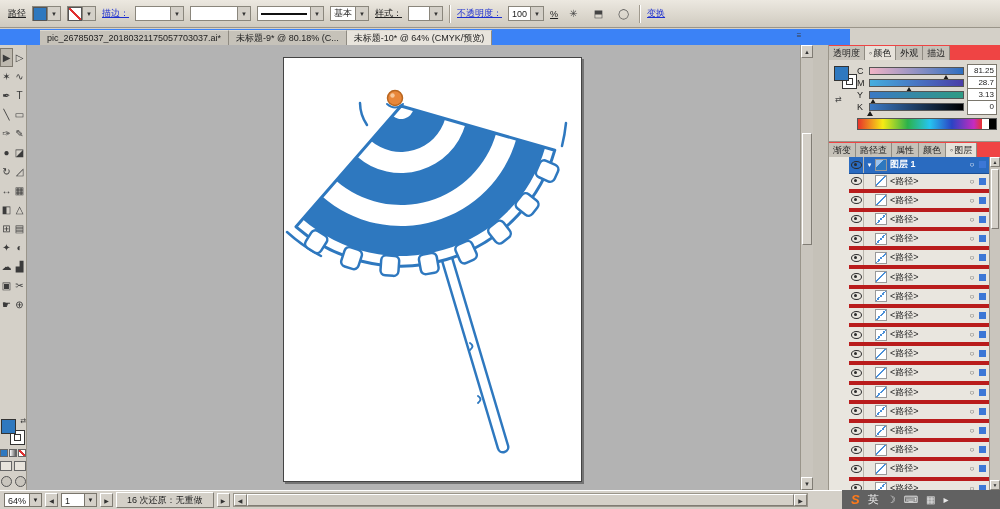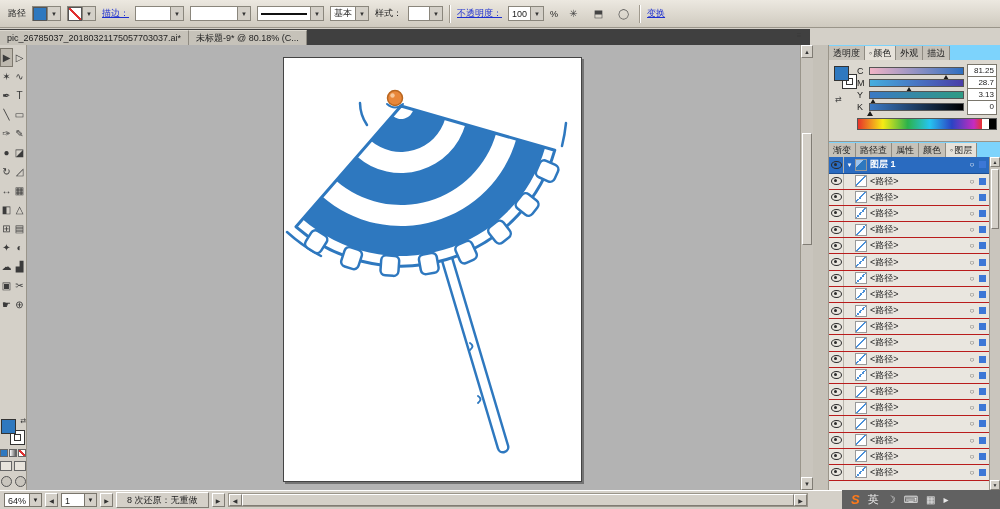--- a/index.html
+++ b/index.html
@@ -1,33 +1,33 @@
 <!DOCTYPE html>
 <html><head>
 <meta charset="utf-8">
 <style>
   html,body{margin:0;padding:0;}
   .app{position:relative;width:1000px;height:509px;background:#d4d0c8;font-family:"Liberation Sans",sans-serif;font-size:9px;color:#222;overflow:hidden;user-select:none;}
 
   
   .control-bar{position:absolute;top:0;left:0;right:0;height:28px;background:linear-gradient(#ece8e0,#cfcabf);border-bottom:1px solid #9a958a;display:flex;align-items:center;gap:6px;padding:0 8px;box-sizing:border-box;}
-  .cb-label{color:#222;}
+  .cb-label{color:#222;text-decoration:underline;}
   .cb-link{color:#1d2fd0;text-decoration:underline;cursor:pointer;font-family:Liberation Mono, monospace;}
   .combo{display:inline-flex;align-items:center;background:#fff;border:1px solid #8a867c;height:15px;box-sizing:border-box;}
   .combo .cval{padding:0 3px;white-space:nowrap;}
   .combo .arrow{width:12px;align-self:stretch;background:#d4d0c8;border-left:1px solid #8a867c;font-size:6px;display:flex;align-items:center;justify-content:center;color:#333;}
   .swatch{width:14px;height:14px;border:1px solid #555;box-sizing:border-box;}
   .swatch.fill{background:#2e78bf;}
   .swatch.none{background:linear-gradient(45deg,#fff 44%,#e03030 44%,#e03030 56%,#fff 56%);}
   .line-preview{display:inline-block;width:46px;height:2px;background:#111;margin:0 3px;}
   .cb-sep{width:1px;height:18px;background:#a09a8e;border-right:1px solid #fff;}
   .icon-btn{width:17px;height:16px;display:inline-flex;align-items:center;justify-content:center;border:1px solid transparent;color:#444;font-size:10px;}
 
   
-  .tab-bar{position:absolute;top:29px;left:0;width:810px;height:16px;background:#404040;display:flex;align-items:flex-end;overflow:hidden;}
+  .tab-bar{position:absolute;top:29px;left:0;width:810px;height:16px;background:#3b82f6;display:flex;align-items:flex-end;overflow:hidden;padding-left:40px;}
   .dtab{flex:0 0 auto;height:15px;max-width:218px;background:#c6c2b9;border-right:1px solid #8f8b82;border-top:1px solid #ddd9d0;display:flex;align-items:center;padding:0 7px;box-sizing:border-box;}
   .dtab.active{background:#e8e4dc;}
   .dtab-label{display:block;max-width:204px;overflow:hidden;white-space:nowrap;text-overflow:ellipsis;font-size:9px;color:#222;}
   .tabbar-menu{margin-left:auto;width:14px;color:#3a3a3a;font-size:8px;text-align:center;}
 
   
   .toolbox{position:absolute;top:45px;left:0;width:27px;bottom:19px;background:#d4d0c8;border-right:1px solid #9a958a;display:flex;flex-direction:column;align-items:center;box-sizing:border-box;}
   .tools{display:grid;grid-template-columns:13px 13px;grid-auto-rows:19px;padding-top:3px;}
   .tool{display:flex;align-items:center;justify-content:center;cursor:pointer;}
   .tool.active{background:#bdb8ae;border:1px solid #7d786e;box-sizing:border-box;}
@@ -60,21 +60,21 @@
   .frill{fill:#fff;stroke:#2e78bf;stroke-width:2.5;}
   .ball{fill:#e8873a;stroke:#b9661f;stroke-width:1.5;}
   .ball-hi{fill:#f7c89b;}
   .vscroll{position:absolute;top:45px;left:800px;width:13px;bottom:19px;background:#c9c5bd;border-left:1px solid #9a958a;box-sizing:border-box;}
   .scroll-btn{height:13px;background:#d4d0c8;border:1px solid;border-color:#fff #807c74 #807c74 #fff;font-size:6px;color:#333;display:flex;align-items:center;justify-content:center;box-sizing:border-box;}
   .vthumb{position:absolute;left:1px;right:1px;top:88px;height:110px;background:#d4d0c8;border:1px solid;border-color:#fff #807c74 #807c74 #fff;}
   .panel-gap{position:absolute;top:45px;left:813px;width:15px;bottom:19px;background:#c5c1b8;}
 
   
   .panels{position:absolute;top:45px;left:828px;width:172px;bottom:19px;background:#d4d0c8;border-left:1px solid #9a958a;display:flex;flex-direction:column;box-sizing:border-box;}
-  .ptab-row{height:15px;background:#7dd3fc;display:flex;align-items:flex-end;overflow:hidden;flex:0 0 auto;}
+  .ptab-row{height:15px;background:#ef4444;display:flex;align-items:flex-end;overflow:hidden;flex:0 0 auto;}
   .ptab{height:14px;background:#c6c2b9;border-right:1px solid #8f8b82;display:flex;align-items:center;padding:0 4px;white-space:nowrap;}
   .ptab.active{background:#e6e2da;}
   .ptab.active::before{content:"◦";margin-right:1px;color:#333;}
   .color-panel{flex:0 0 82px;background:#dcd8d0;border-bottom:1px solid #9a958a;display:flex;padding:5px 3px 3px 4px;box-sizing:border-box;}
   .cp-swatches{position:relative;width:24px;flex:0 0 24px;}
   .cp-fill{position:absolute;top:1px;left:1px;width:13px;height:13px;background:#2e78bf;border:1px solid #333;}
   .cp-stroke{position:absolute;top:9px;left:9px;width:13px;height:13px;background:#fff;border:1px solid #333;}
   .cp-stroke::after{content:"";position:absolute;left:3px;top:3px;width:5px;height:5px;background:#fff;border:1px solid #333;}
   .cp-extra{position:absolute;top:30px;left:2px;display:flex;flex-direction:column;gap:2px;font-size:8px;color:#444;}
   .cp-main{flex:1;display:flex;flex-direction:column;gap:2px;}
@@ -82,22 +82,22 @@
   .ch-label{width:9px;font-size:9px;color:#222;}
   .ch-track{position:relative;flex:1;height:8px;border:1px solid #555;box-sizing:border-box;}
   .ch-c .ch-track{background:linear-gradient(to right,#f2b4c6,#2f6fc0);}
   .ch-m .ch-track{background:linear-gradient(to right,#45aede,#4a3da8);}
   .ch-y .ch-track{background:linear-gradient(to right,#3b79c4,#2f9b84);}
   .ch-k .ch-track{background:linear-gradient(to right,#3b79c4,#000);}
   .ch-marker{position:absolute;bottom:-6px;width:0;height:0;border-left:3px solid transparent;border-right:3px solid transparent;border-bottom:5px solid #1a1a1a;}
   .ch-value{width:30px;height:15px;background:#fff;border:1px solid #7a766c;font-size:8px;text-align:right;padding:0 2px;line-height:11px;box-sizing:border-box;}
   .spectrum{height:10px;margin-top:3px;border:1px solid #555;background:linear-gradient(to right,#e8332a,#f6eb14 18%,#2bb24c 36%,#26c4f0 52%,#2b43c4 68%,#c62bbf 84%,#e8332a 90%,#fff 90%,#fff 95%,#000 95%);}
   .layers{flex:1;display:flex;background:#e9e6df;overflow:hidden;}
-  .rows{flex:1;overflow:hidden;}
-  .layer-row{display:flex;align-items:center;height:15.2px;border-bottom:1px solid #b91c1c;background:#e9e6df;}
+  .rows{flex:1;overflow:hidden;margin-left:20px;}
+  .layer-row{display:flex;align-items:center;height:15.2px;border-bottom:4px solid #b91c1c;background:#e9e6df;}
   .layer-row .eyecell{width:14px;flex:0 0 14px;display:flex;align-items:center;justify-content:center;border-right:1px solid #b9b5ac;align-self:stretch;}
   .eyeicon{position:relative;width:9px;height:6px;border:1px solid #2b2b2b;border-radius:50%;}
   .eyeicon::after{content:"";position:absolute;width:3px;height:3px;border-radius:50%;background:#2b2b2b;top:1px;left:2px;}
   .layer-row .indent{width:11px;flex:0 0 11px;text-align:center;font-size:6px;color:#333;}
   .thumb{width:12px;height:12px;flex:0 0 12px;background:#fff;border:1px solid #999;box-sizing:border-box;background-image:linear-gradient(135deg,transparent 45%,#4a90d9 45%,#4a90d9 55%,transparent 55%);margin-right:3px;}
   .lbl{flex:1;font-size:9px;color:#222;white-space:nowrap;overflow:hidden;}
   .target{width:12px;flex:0 0 12px;text-align:center;color:#555;font-size:8px;}
   .selsq{width:7px;height:7px;flex:0 0 7px;background:#3c77d6;margin:0 3px 0 1px;}
   .layer-row.first{height:15.5px;background:#2a6bc0;border-bottom:1px solid #1d4f93;}
   .layer-row.first .lbl{color:#fff;font-weight:bold;}
@@ -178,20 +178,23 @@
     <span class="cb-link">变换</span>
   </div>
 
   <div class="tab-bar">
       <div class="dtab">
     <span class="dtab-label">pic_26785037_20180321175057703037.ai*</span>
   </div>
       <div class="dtab">
     <span class="dtab-label">未标题-9* @ 80.18% (C...</span>
   </div>
+      <div class="dtab active">
+    <span class="dtab-label">未标题-10* @ 64% (CMYK/预览)</span>
+  </div>
     </div>
   <div class="tabbar-menu" style="position:absolute;top:31px;left:792px;">≡</div>
 
   <div class="toolbox">
     <div class="tools">
         <div class="tool active">
     <span class="tg">▶</span>
   </div>
         <div class="tool">
     <span class="tg">▷</span>
@@ -642,21 +645,21 @@
         <span class="cval">64%</span>
         <span class="arrow">▼</span>
       </span>
     <span class="sb-btn">◀</span>
     <span class="sb-combo">
         <span class="cval" style="width:16px;">1</span>
         <span class="arrow">▼</span>
       </span>
     <span class="sb-btn">▶</span>
     <span class="undo-box">
-        <span>8 次还原：无重做</span>
+        <span>16 次还原：无重做</span>
       </span>
     <span class="sb-btn">▶</span>
     <div class="hscroll">
       <span class="hs-btn">◀</span>
       <span class="hthumb"></span>
       <span class="hs-btn">▶</span>
     </div>
   </div>
 
   <div class="tray">

